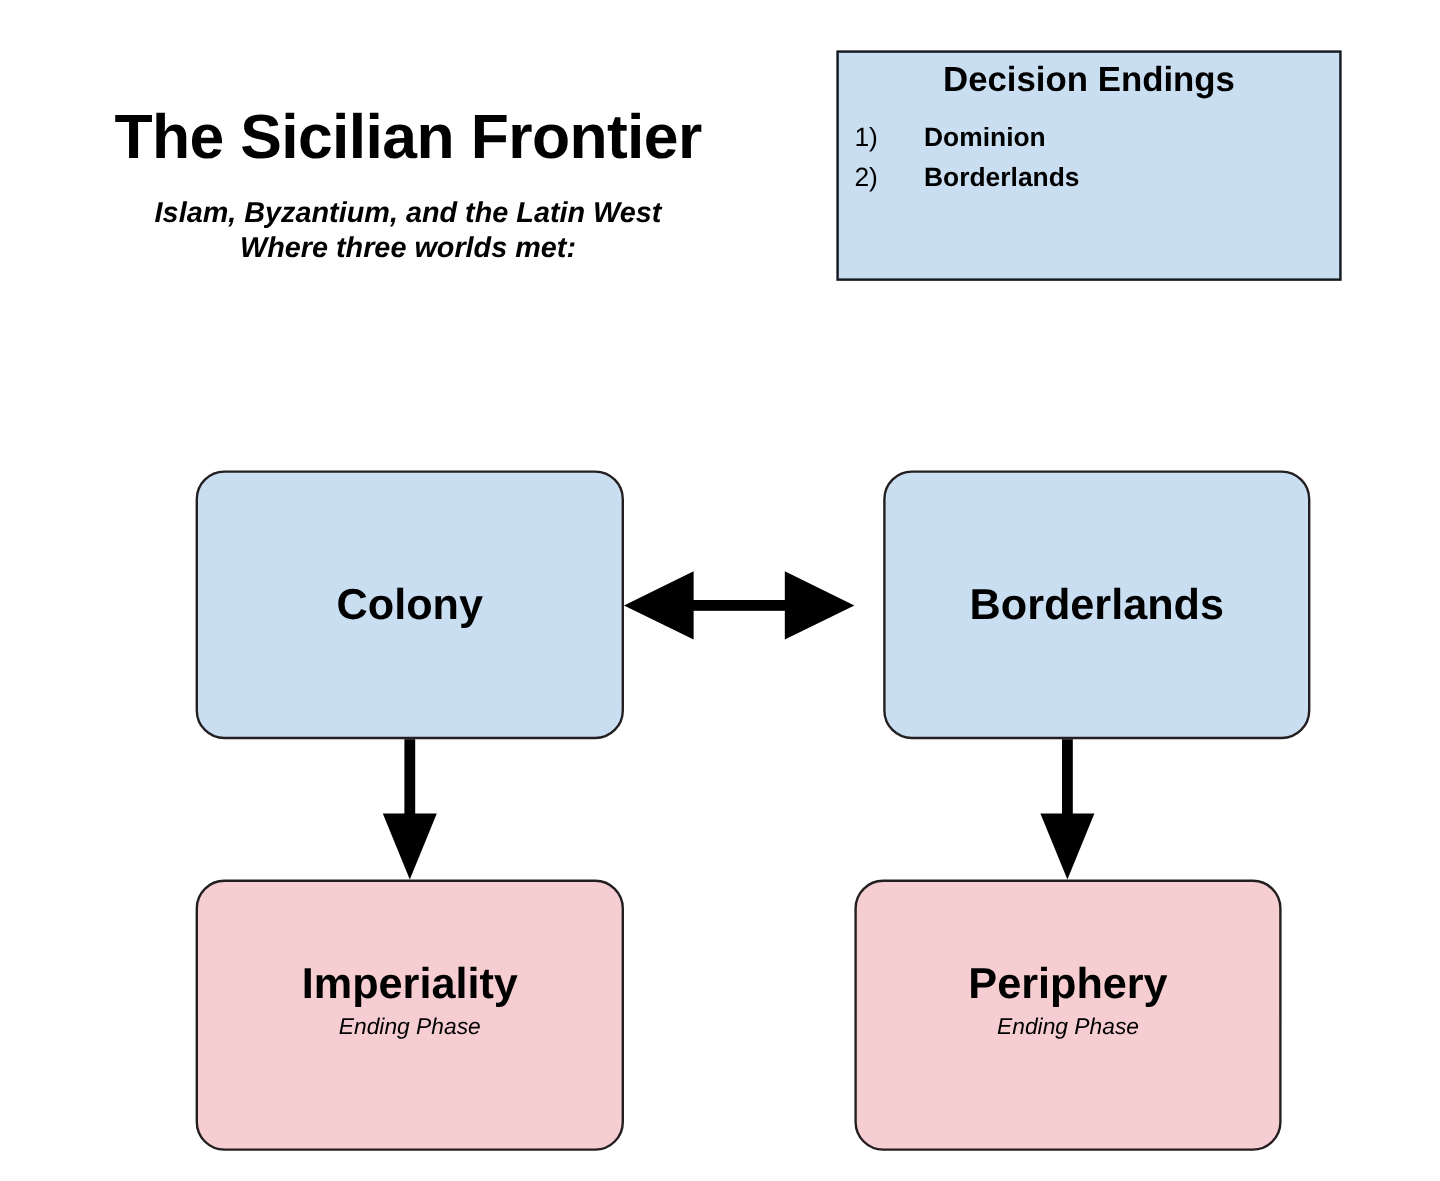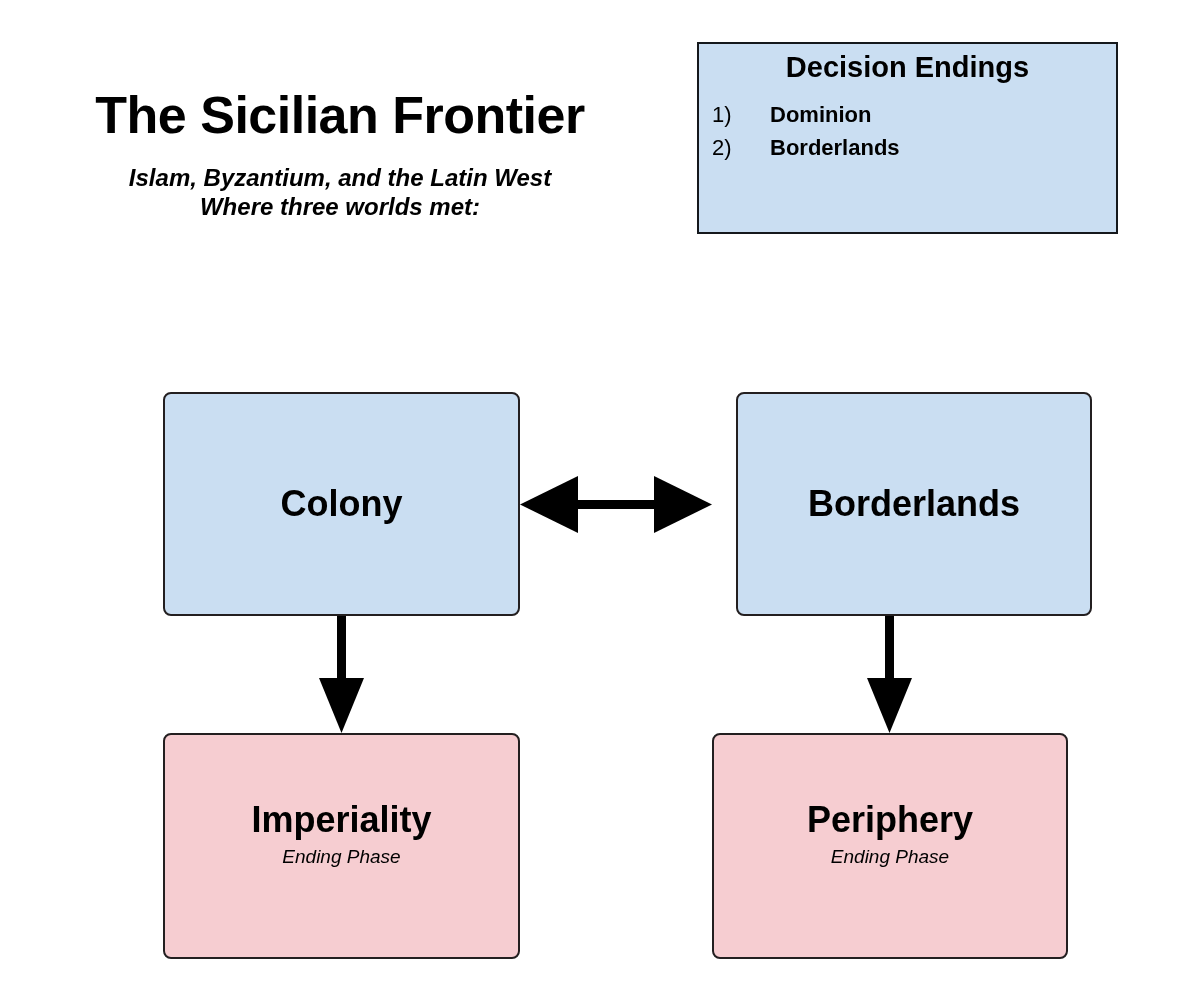--- a/index.html
+++ b/index.html
@@ -79,21 +79,21 @@
   }
   .decision-label {
     font-weight: bold;
   }
 
   
   .node {
     position: absolute;
     box-sizing: border-box;
     border: 2px solid #231f20;
-    border-radius: 8px;
+    border-radius: 24px;
     display: flex;
     flex-direction: column;
     align-items: center;
     justify-content: center;
   }
   .node.blue { background: #cadef2; }
   .node.pink { background: #f6cdd1; }
   .node-title {
     font-size: 36px;
     font-weight: bold;

